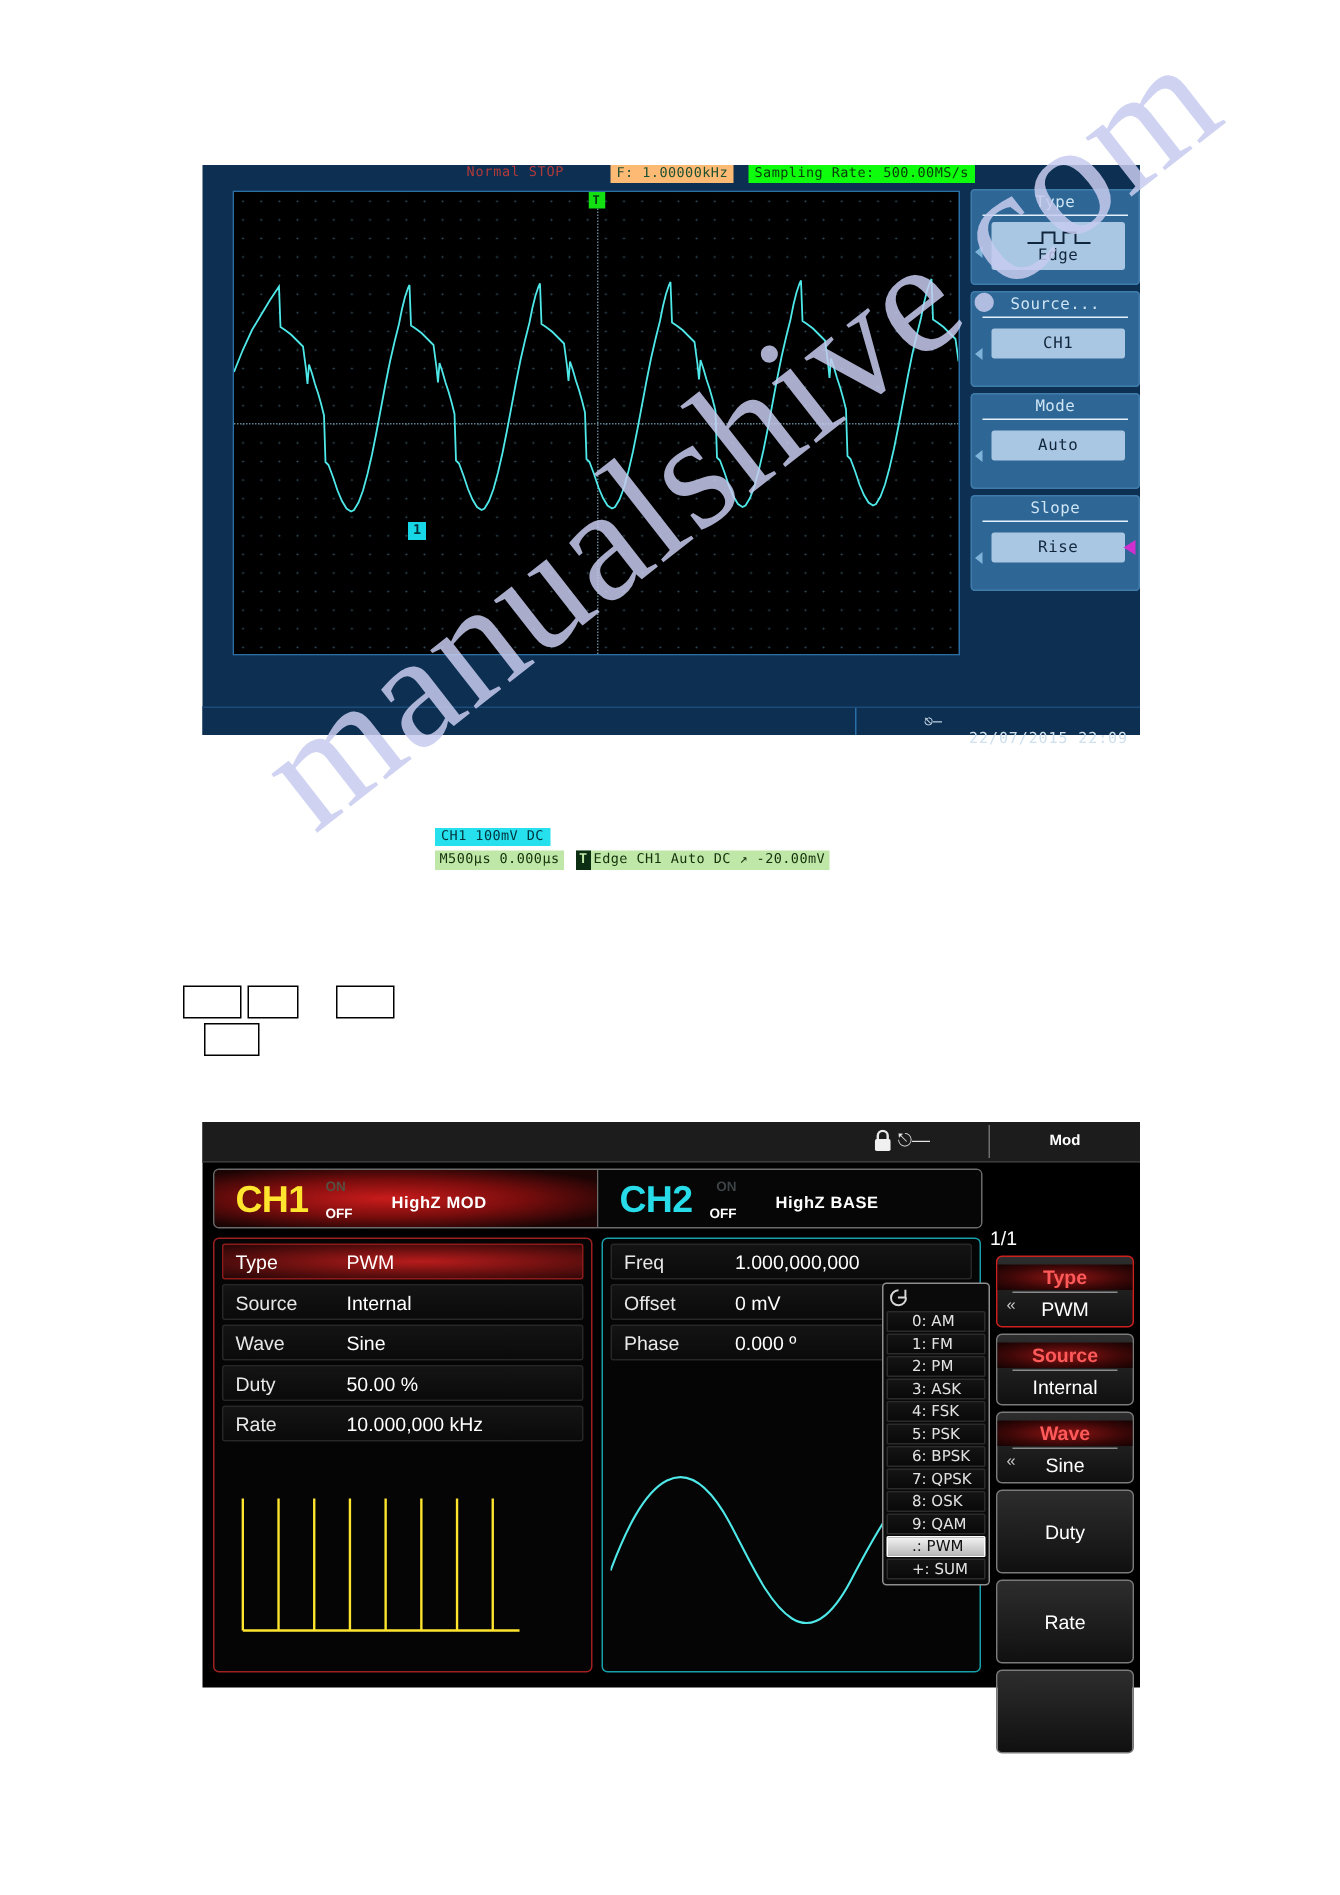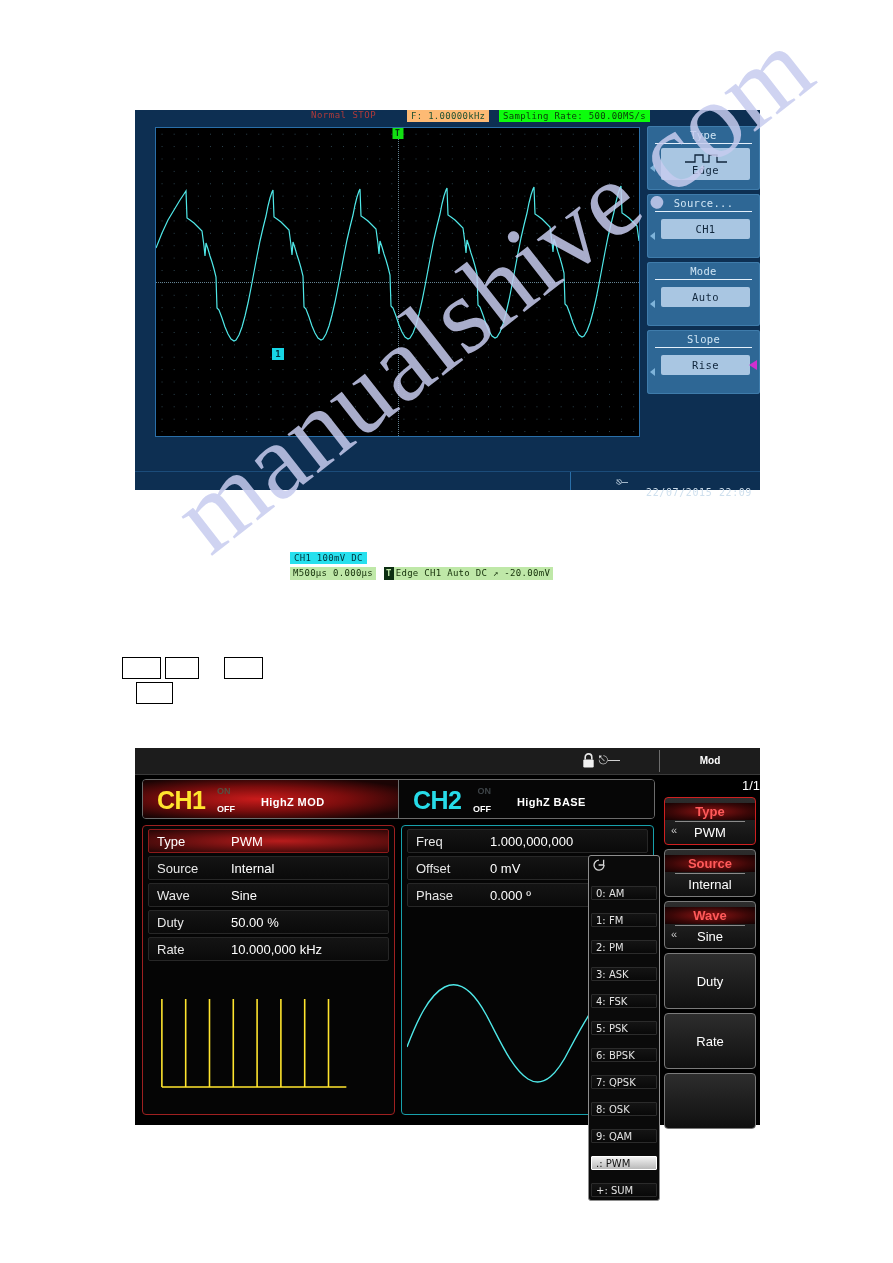--- a/index.html
+++ b/index.html
@@ -231,33 +231,33 @@
   
   .dropdown{
     position:absolute;left:453px;top:80px;width:72px;
     background:#0a0a0a;border:1px solid #8e8e8e;border-radius:3px;
     z-index:9;padding:2px 2px 3px 2px;box-sizing:border-box;
   }
   .dd-head{height:15px;position:relative;}
   .dd-head svg{position:absolute;left:2px;top:1px;}
   .dd-item{
     height:14px;line-height:14px;color:#e2e2e2;font-size:10px;
-    padding-left:4px;margin-top:13px;
+    padding-left:16px;margin-top:1px;
     background:linear-gradient(#141414,#090909);
     border:1px solid #2b2b2b;border-radius:1px;box-sizing:border-box;
     font-family:"DejaVu Sans", sans-serif;
   }
   .dd-item.sel{
     background:linear-gradient(#f2f2f2,#b9b9b9);color:#111;border-color:#fff;
   }
 
   
   .softmenu{position:absolute;right:0;top:0;width:100px;height:351px;}
   .sm-page{
-    height:22px;line-height:22px;text-align:right;color:#fff;font-size:13px;
+    height:22px;line-height:22px;text-align:left;color:#fff;font-size:13px;margin-top:40px;
   }
   .sm-btn{
     position:relative;margin:0 4px 4px 4px;height:48px;
     background:linear-gradient(#2d2d2d,#101010);
     border:1px solid #7a7a7a;border-radius:4px;box-sizing:border-box;
     display:flex;flex-direction:column;align-items:center;justify-content:center;
   }
   .sm-btn.selected{border-color:#cf2020;}
   .sm-label{
     width:100%;text-align:center;font-size:13px;color:#ffffff;

